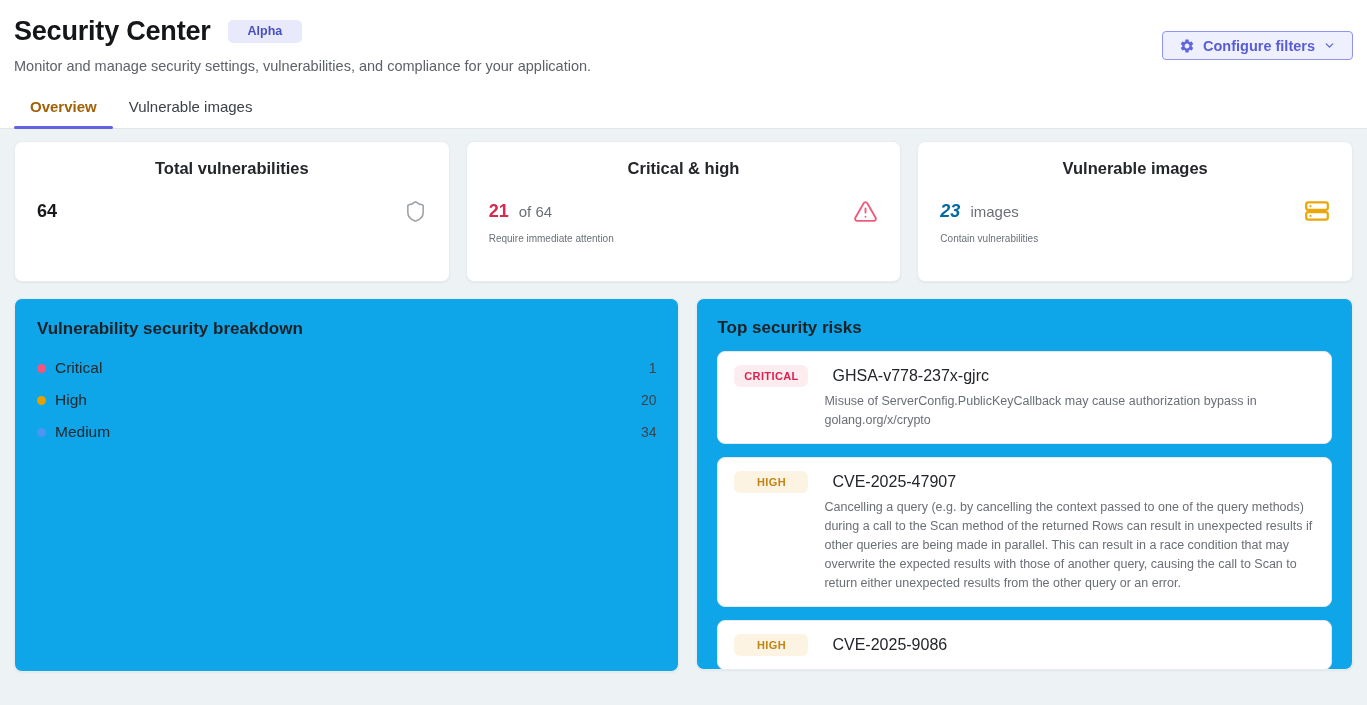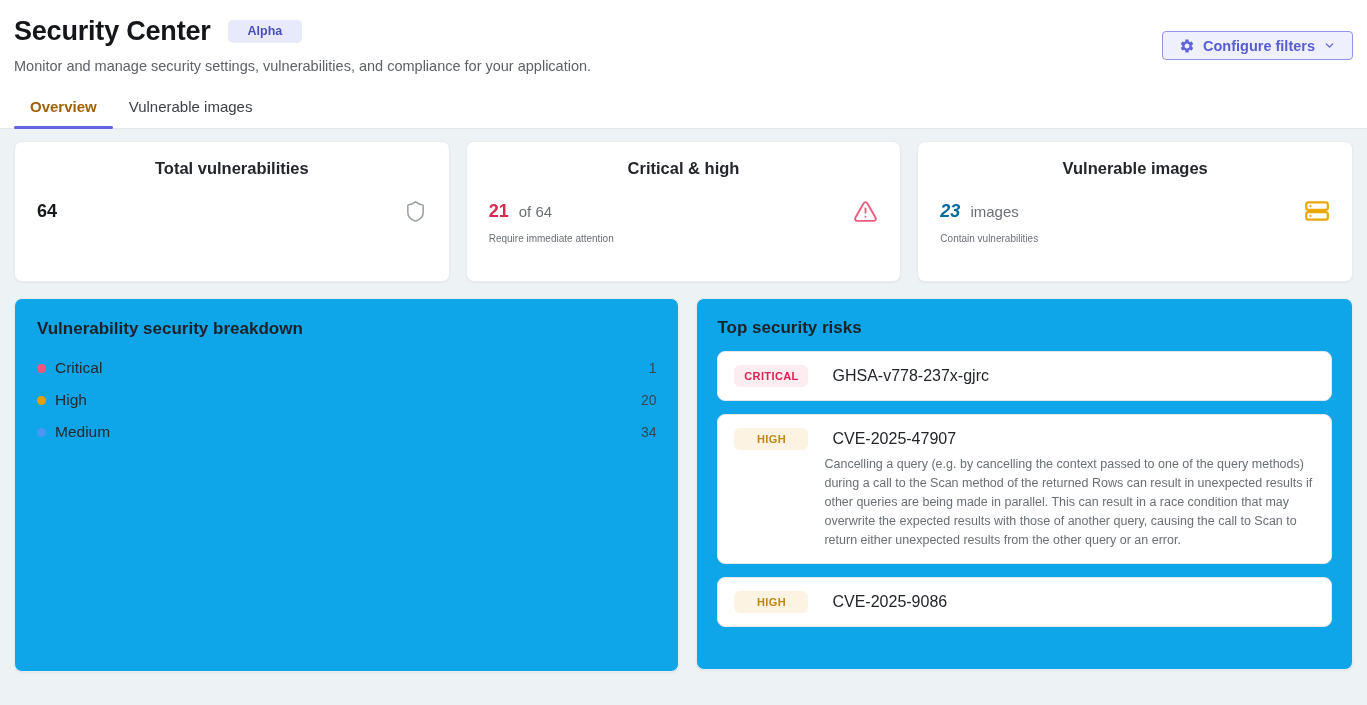--- a/index.html
+++ b/index.html
@@ -194,20 +194,21 @@
 
     <div class="panel risks-panel">
       <div class="panel-title">Top security risks</div>
       <div class="risk-list">
 
         <div class="risk-card">
           <div class="risk-head">
             <span class="risk-badge" style="background: rgb(253, 237, 240); color: rgb(220, 33, 80);">CRITICAL</span>
             <span class="risk-id">GHSA-v778-237x-gjrc</span>
           </div>
+          <div class="risk-desc">Misuse of ServerConfig.PublicKeyCallback may cause authorization bypass in golang.org/x/crypto</div>
         </div>
 
         <div class="risk-card">
           <div class="risk-head">
             <span class="risk-badge" style="background: rgb(252, 243, 226); color: rgb(194, 132, 19);">HIGH</span>
             <span class="risk-id">CVE-2025-47907</span>
           </div>
           <div class="risk-desc">Cancelling a query (e.g. by cancelling the context passed to one of the query methods) during a call to the Scan method of the returned Rows can result in unexpected results if other queries are being made in parallel. This can result in a race condition that may overwrite the expected results with those of another query, causing the call to Scan to return either unexpected results from the other query or an error.</div>
         </div>
 

